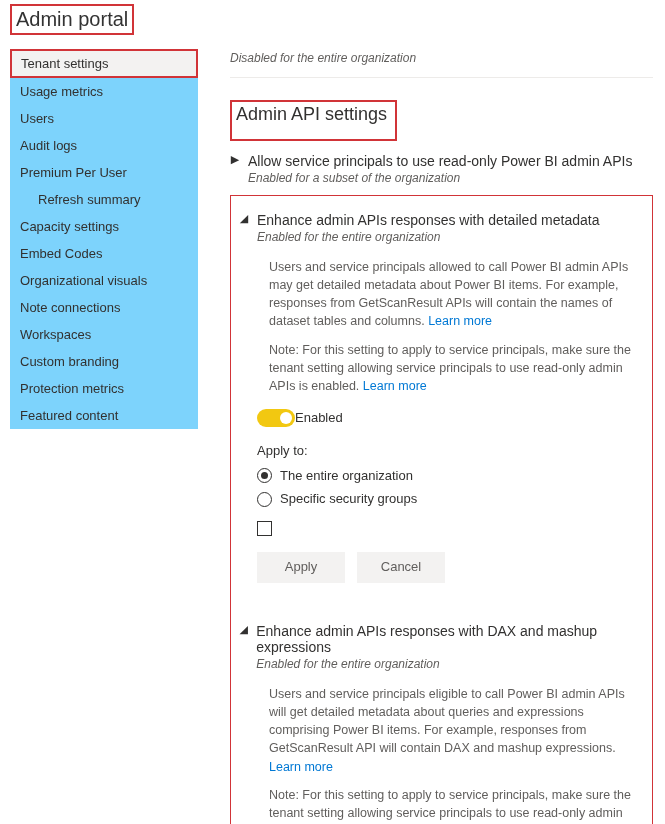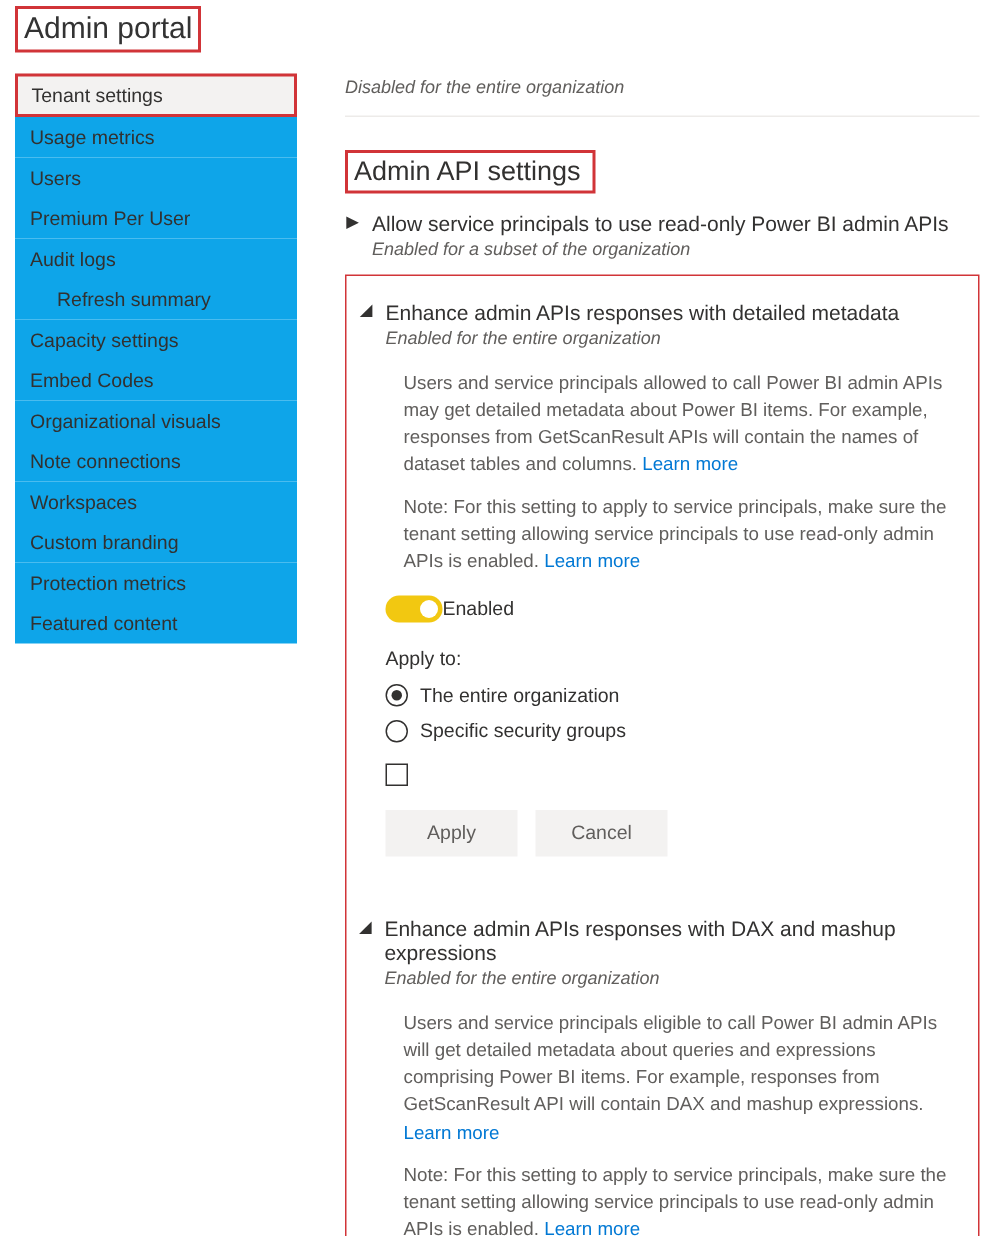--- a/index.html
+++ b/index.html
@@ -20,21 +20,21 @@
     display: inline-block;
     border: 2px solid #d13438;
   }
   .layout { display: flex; margin-top: 14px; }
   .sidebar { width: 188px; flex-shrink: 0; }
   .sidebar-item {
     padding: 6px 10px;
     font-size: 13px;
     color: #323130;
     cursor: pointer;
-    background: #0ea5e9;
+    background: #7dd3fc;
   }
   .sidebar-item.selected {
     background: #f3f2f1;
     border: 2px solid #d13438;
     padding: 5px 9px;
   }
   .sidebar-sub { padding-left: 28px; }
   .main { flex: 1; padding-left: 32px; padding-right: 2px;}
   .disabled-note {
     font-style: italic;
@@ -42,21 +42,21 @@
     font-size: 12px;
     padding: 2px 0 12px 0;
     border-bottom: 1px solid #edebe9;
   }
   .section-title {
     font-size: 18px;
     font-weight: 400;
     color: #323130;
     display: inline-block;
     border: 2px solid #d13438;
-    padding: 2px 8px 2px 4px;
+    padding: 2px 8px 14px 4px;
     margin-top: 22px;
   }
   .setting-row {
     display: flex;
     align-items: flex-start;
     gap: 8px;
     padding: 12px 0 4px 0;
   }
   .chevron {
     width: 10px;
@@ -121,22 +121,22 @@
 <body>
 
 <div class="page">
   <div class="title">Admin portal</div>
 
   <div class="layout">
     <div class="sidebar">
       <div class="sidebar-item selected">Tenant settings</div>
       <div class="sidebar-item">Usage metrics</div>
       <div class="sidebar-item">Users</div>
+      <div class="sidebar-item">Audit logs</div>
       <div class="sidebar-item">Premium Per User</div>
-      <div class="sidebar-item">Audit logs</div>
       <div class="sidebar-item sidebar-sub">Refresh summary</div>
       <div class="sidebar-item">Capacity settings</div>
       <div class="sidebar-item">Embed Codes</div>
       <div class="sidebar-item">Organizational visuals</div>
       <div class="sidebar-item">Note connections</div>
       <div class="sidebar-item">Workspaces</div>
       <div class="sidebar-item">Custom branding</div>
       <div class="sidebar-item">Protection metrics</div>
       <div class="sidebar-item">Featured content</div>
     </div>

